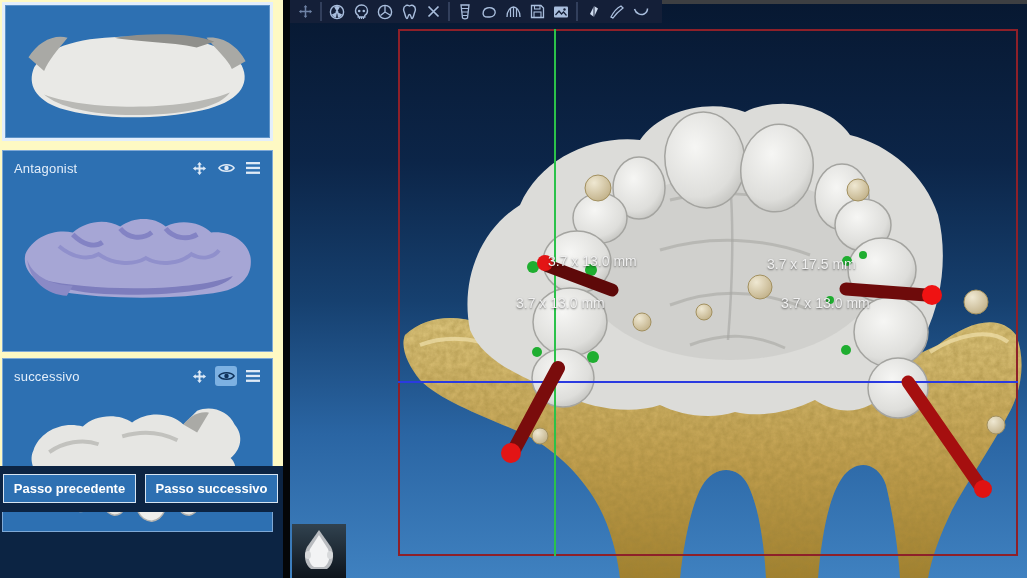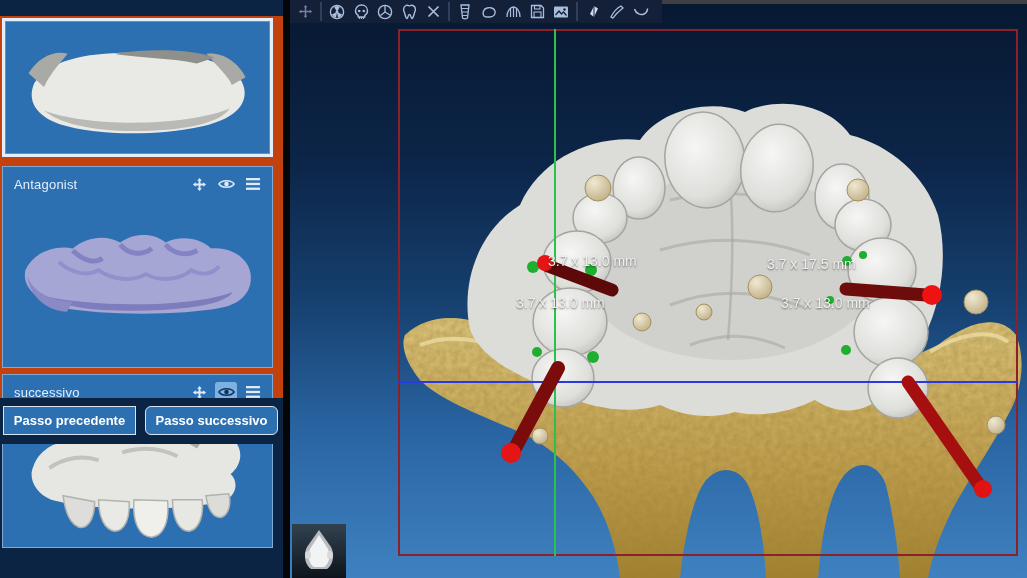--- a/index.html
+++ b/index.html
@@ -1,22 +1,22 @@
 <!DOCTYPE html>
 <html><head>
 <meta charset="utf-8">
 <style>
   * { margin:0; padding:0; box-sizing:border-box; }
   html,body { width:1027px; height:578px; overflow:hidden; background:#000;
               font-family:"Liberation Sans", sans-serif; }
   .app { position:relative; width:1027px; height:578px; background:#0c2443; }
 
   
-  .sidebar { position:absolute; left:0; top:16px; width:283px; height:428px;
-             background:#c2410c; }
+  .sidebar { position:absolute; left:0; top:0; width:283px; height:512px;
+             background:#fef9c3; }
   .panel { position:absolute; left:2px; width:271px; background:#2d70b2;
            border:1px solid #7fa9d6; }
   .panel-selected { top:2px; height:139px; border:3px solid #e3eefb;
                     box-shadow:0 0 0 1px #5d92c6 inset; }
   .panel-2 { top:150px; height:202px; }
   .panel-3 { top:358px; height:174px; }
   .panel-header { display:flex; align-items:center; height:34px; padding:0 8px 0 11px; }
   .panel-title { flex:1; color:#e3eefa; font-size:13px; letter-spacing:.2px; }
   .phicon { width:22px; height:20px; margin-left:5px; display:flex;
             align-items:center; justify-content:center; border-radius:3px; }
@@ -24,21 +24,21 @@
   .phicon.active { background:#7db1e2; }
   .panel-body { position:absolute; left:0; right:0; bottom:0; top:34px; overflow:hidden; }
   .panel-selected .panel-body { top:0; }
   .panel-body svg { display:block; width:100%; height:100%; }
 
   .btnrow { position:absolute; left:0; bottom:0; width:283px; height:46px; background:#0c2443; }
   .navbtn { position:absolute; top:8px; height:29px; background:#2d70b2;
             border:1px solid #d7e5f3; color:#ffffff; font-size:13px; font-weight:700;
             font-family:"Liberation Sans", sans-serif; cursor:pointer; }
   .btn-prev { left:3px;  width:133px; }
-  .btn-next { left:145px; width:133px;border-radius:6px; }
+  .btn-next { left:145px; width:133px; }
 
   .divider { position:absolute; left:283px; top:0; width:7px; height:578px; background:#040608; }
 
   
   .main { position:absolute; left:290px; top:0; width:737px; height:578px;
           background:linear-gradient(180deg,#071831 0%, #0c2548 28%, #16406f 52%,
                                       #2a65a3 75%, #3f81c0 100%);text-align:right; }
   .topstrip { position:absolute; left:0; top:0; width:737px; height:4px; background:#3d3f42; }
   .toolbar { position:absolute; left:0; top:0; height:23px; width:372px;
              background:#141f38; display:flex; align-items:center; padding-left:3px; }

